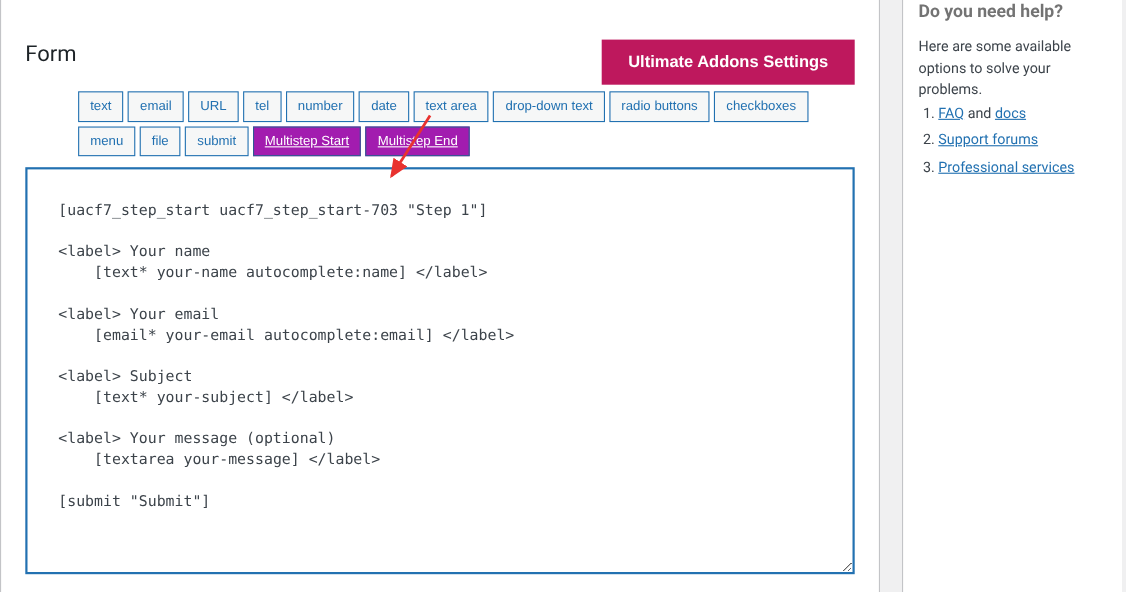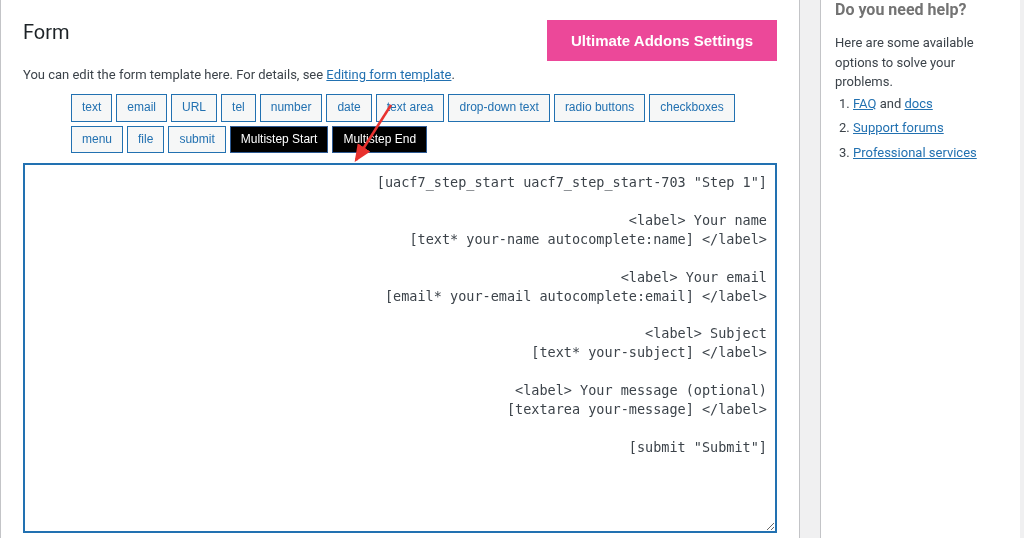--- a/index.html
+++ b/index.html
@@ -21,28 +21,29 @@
       border-top: none;
       padding: 20px 22px;
       max-width: 800px;
       position: relative;
     }
     .header-row {
       display: flex;
       justify-content: space-between;
       align-items: flex-start;
       margin-bottom: 6px;
+      margin-top: 16px;
     }
     .form-title {
       font-size: 20px;
       font-weight: 400;
       color: #1d2327;
     }
     .ultimate-btn {
-      background: #ec4899;
+      background: #be185d;
       color: #fff;
       border: none;
       padding: 12px 24px;
       font-size: 15px;
       font-weight: 600;
       cursor: pointer;
     }
     .subtitle {
       font-size: 13px;
       color: #3c434a;
@@ -62,36 +63,36 @@
     .tag-btn {
       border: 1px solid #2271b1;
       background: #f6f7f7;
       color: #2271b1;
       padding: 5px 10px;
       font-size: 12px;
       cursor: pointer;
       line-height: 1.3;
     }
     .tag-btn.active {
-      background: #000000;
+      background: #a21caf;
       color: #fff;
       border-color: #2e5a93;
+      text-decoration: underline;
     }
     .form-textarea {
       width: 100%;
       height: 370px;
       border: 2px solid #2271b1;
-      padding: 8px;
+      padding: 28px;
       font-family: Consolas, Monaco, monospace;
       font-size: 13.5px;
       line-height: 1.4;
       resize: vertical;
       color: #3c434a;
       outline: none;
-      text-align: right;
     }
     .arrow-svg {
       position: absolute;
       top: 100px;
       left: 350px;
       pointer-events: none;
     }
     .help-panel {
       width: 200px;
       background: #fff;
@@ -123,23 +124,20 @@
   </style>
 </head>
 <body>
 
 <div class="container">
   <div class="main-panel">
     <div class="header-row">
       <h2 class="form-title">Form</h2>
       <button class="ultimate-btn">Ultimate Addons Settings</button>
     </div>
-    <p class="subtitle">
-      <span>You can edit the form template here. For details, see </span><a href="#">Editing form template</a><span>.</span>
-    </p>
     <div class="tag-buttons" id="tag-buttons">
         <button class="tag-btn">text</button>
         <button class="tag-btn">email</button>
         <button class="tag-btn">URL</button>
         <button class="tag-btn">tel</button>
         <button class="tag-btn">number</button>
         <button class="tag-btn">date</button>
         <button class="tag-btn">text area</button>
         <button class="tag-btn">drop-down text</button>
         <button class="tag-btn">radio buttons</button>

